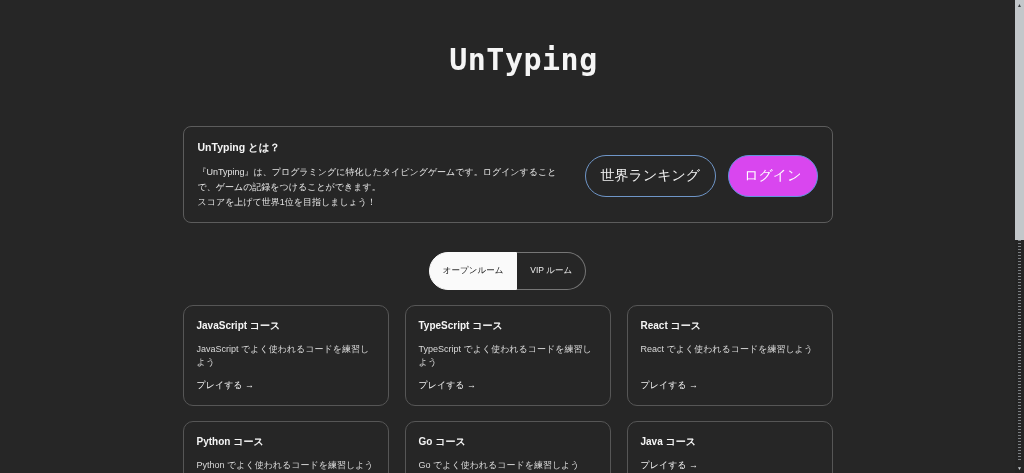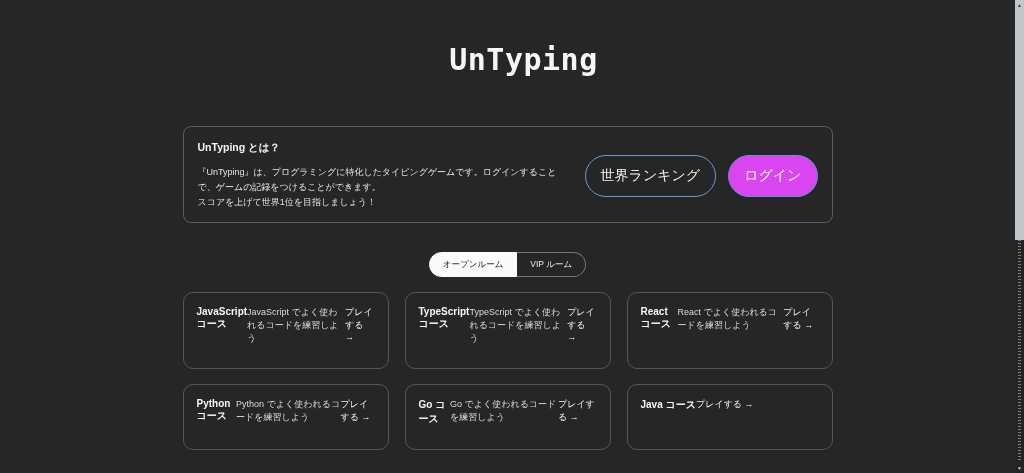--- a/index.html
+++ b/index.html
@@ -46,21 +46,21 @@
     border-radius: 999px; font-size: 14px; cursor: pointer;
     white-space: nowrap;
     font-family: "Liberation Sans", sans-serif;
   }
   .btn-outline { background: transparent; border: 1px solid #6f96c8; color: #f2f2f2; }
   .btn-primary { background: #d946ef; border: 1px solid #6292dd; color: #ffffff; }
 
   
   .tabs { margin-top: 29px; display: flex; justify-content: center; }
   .tab {
-    height: 25px; display: inline-flex; align-items: center;
+    height: 38px; display: inline-flex; align-items: center;
     padding: 8px 13px; font-size: 8.5px; cursor: pointer; text-align: center;
   }
   .tab-selected {
     background: #fafafa; color: #141414;
     border: 1px solid #fafafa;
     border-radius: 999px 0 0 999px;
   }
   .tab-unselected {
     background: transparent; color: #ededed;
     border: 1px solid #767676; border-left: none;
@@ -72,21 +72,21 @@
     margin-top: 15px;
     display: grid;
     grid-template-columns: repeat(3, 1fr);
     column-gap: 16px;
     row-gap: 15px;
   }
   .card {
     border: 1px solid #565656;
     border-radius: 10px;
     padding: 13px;
-    display: flex; flex-direction: row;
+    display: flex; flex-direction: column;
     background: transparent;
   }
   .card-title { font-size: 10px; font-weight: bold; color: #f5f5f5; margin-bottom: 10px; }
   .card-desc { font-size: 9px; line-height: 13px; color: #dadada; flex: 1 1 auto; margin-bottom: 10px; }
   .card-link { font-size: 9px; color: #f0f0f0; cursor: pointer; text-decoration: none; }
 
   
   .scrollbar {
     position: absolute; top: 0; right: 0;
     width: 9px; height: 473px;

